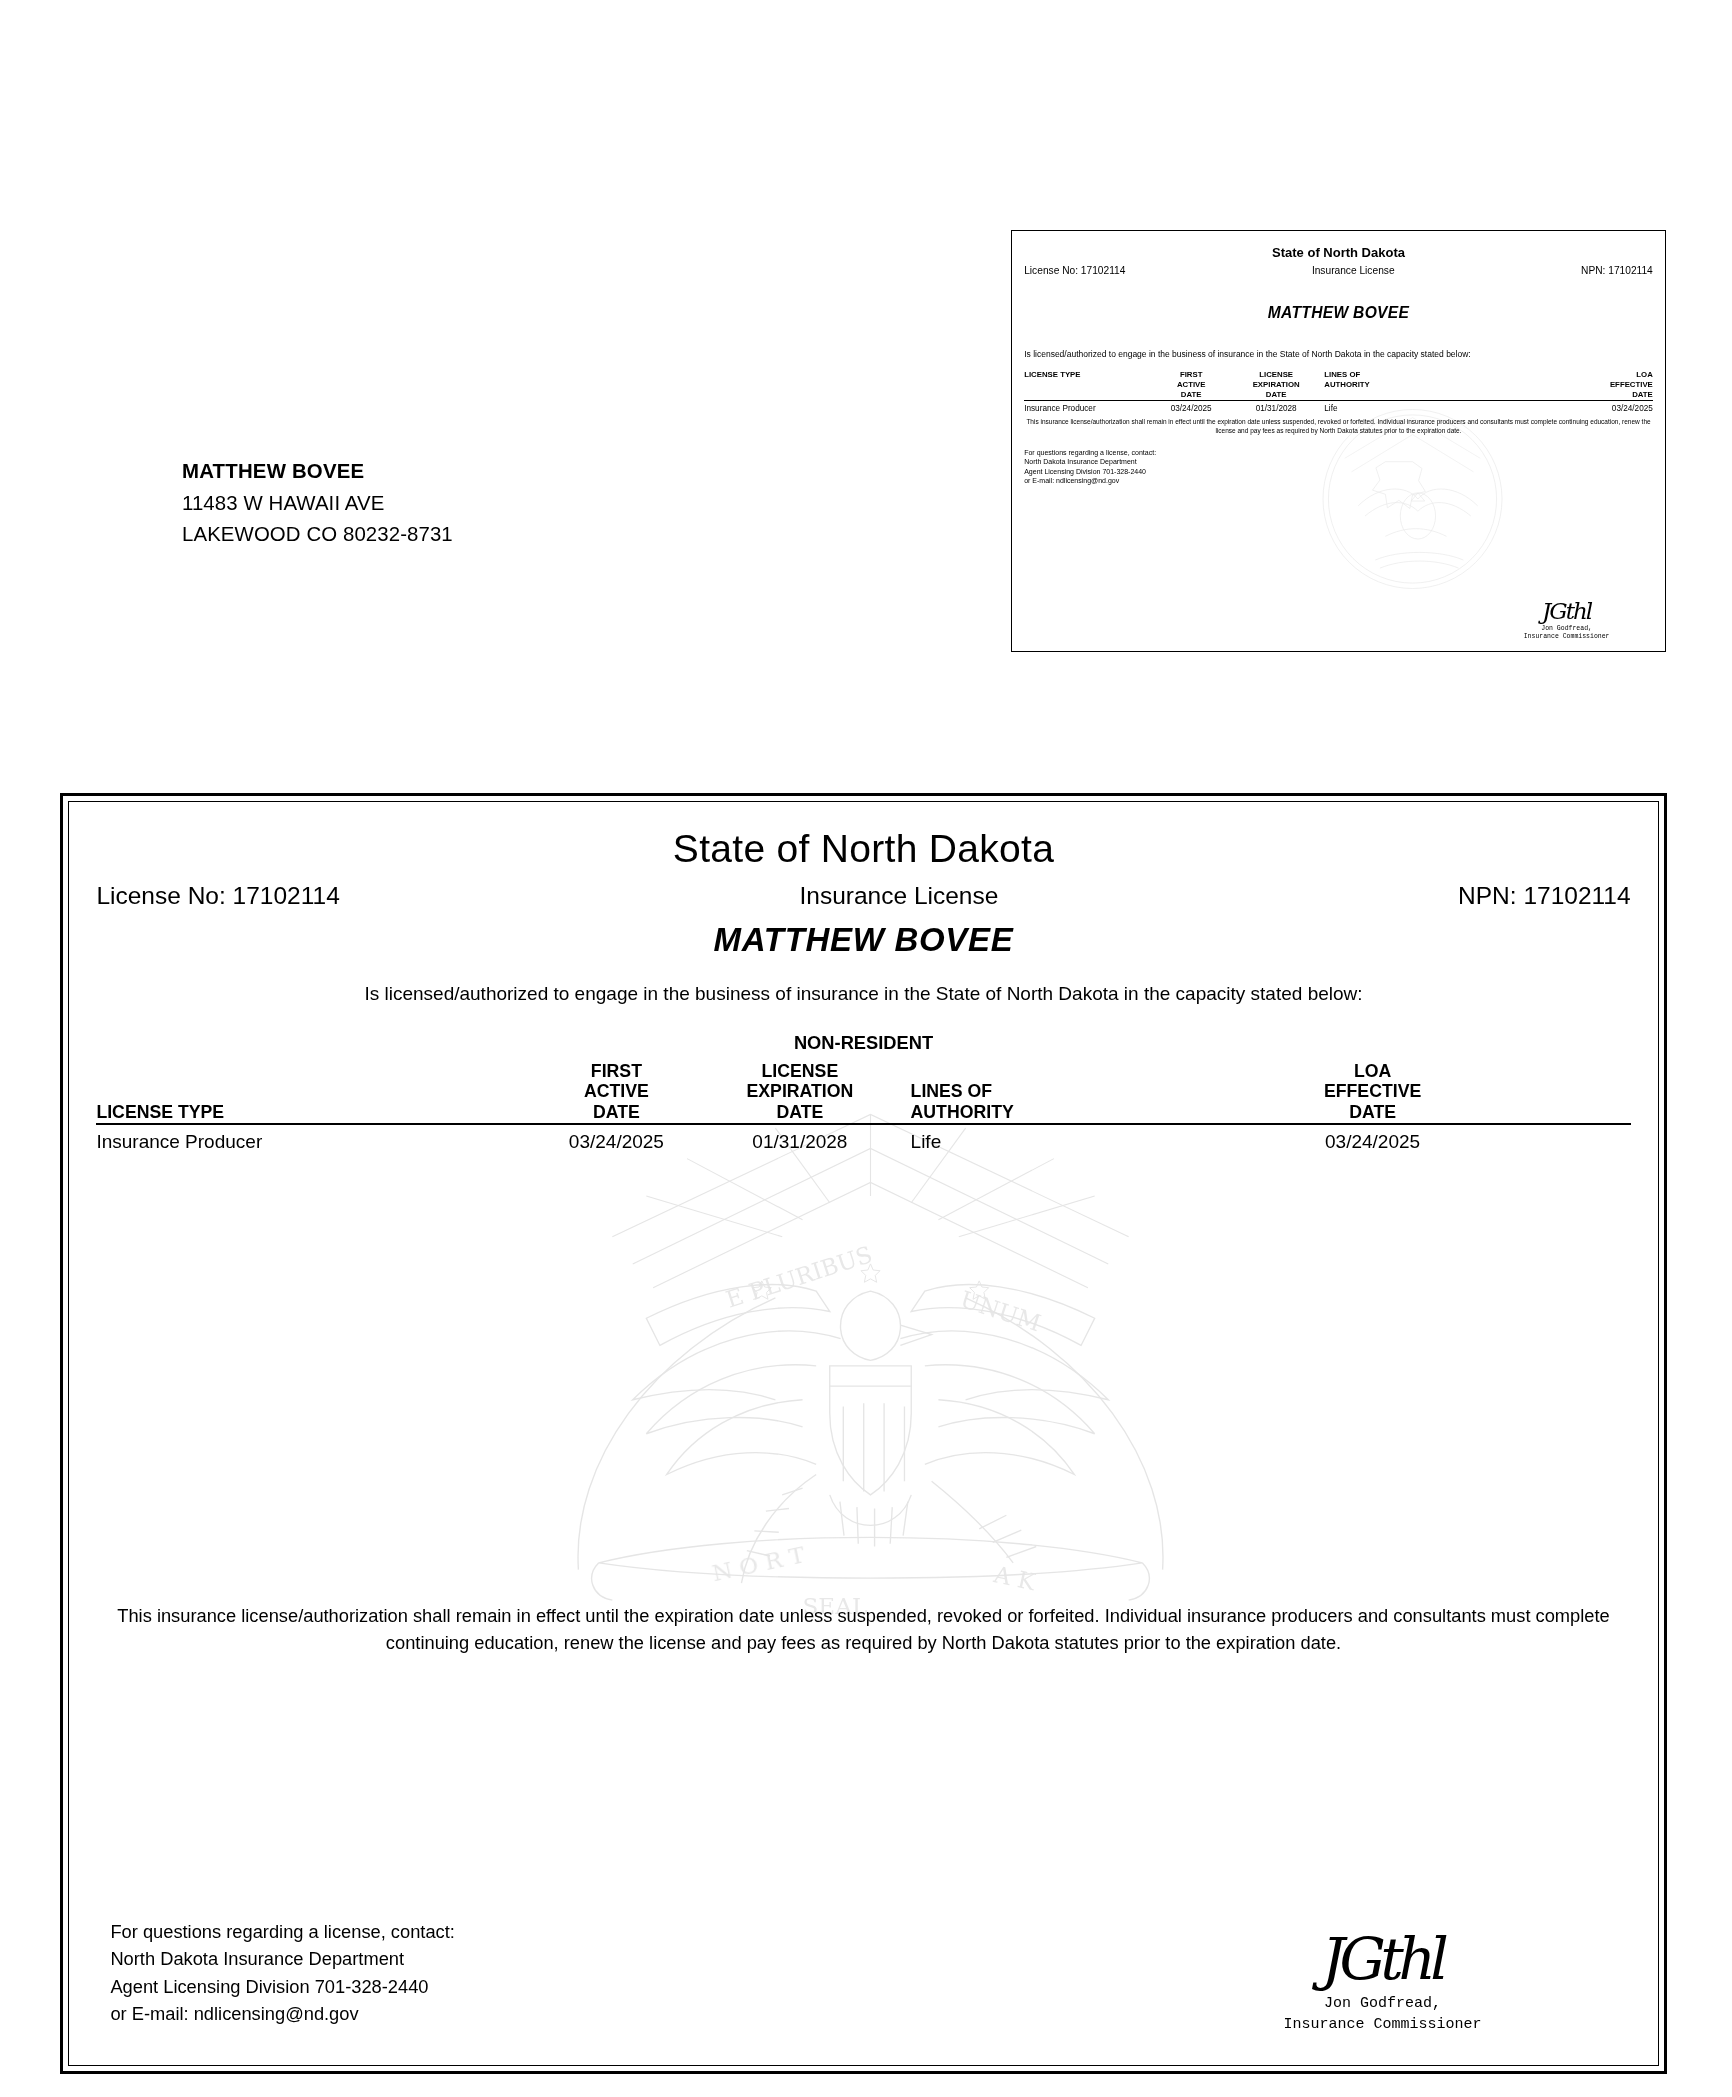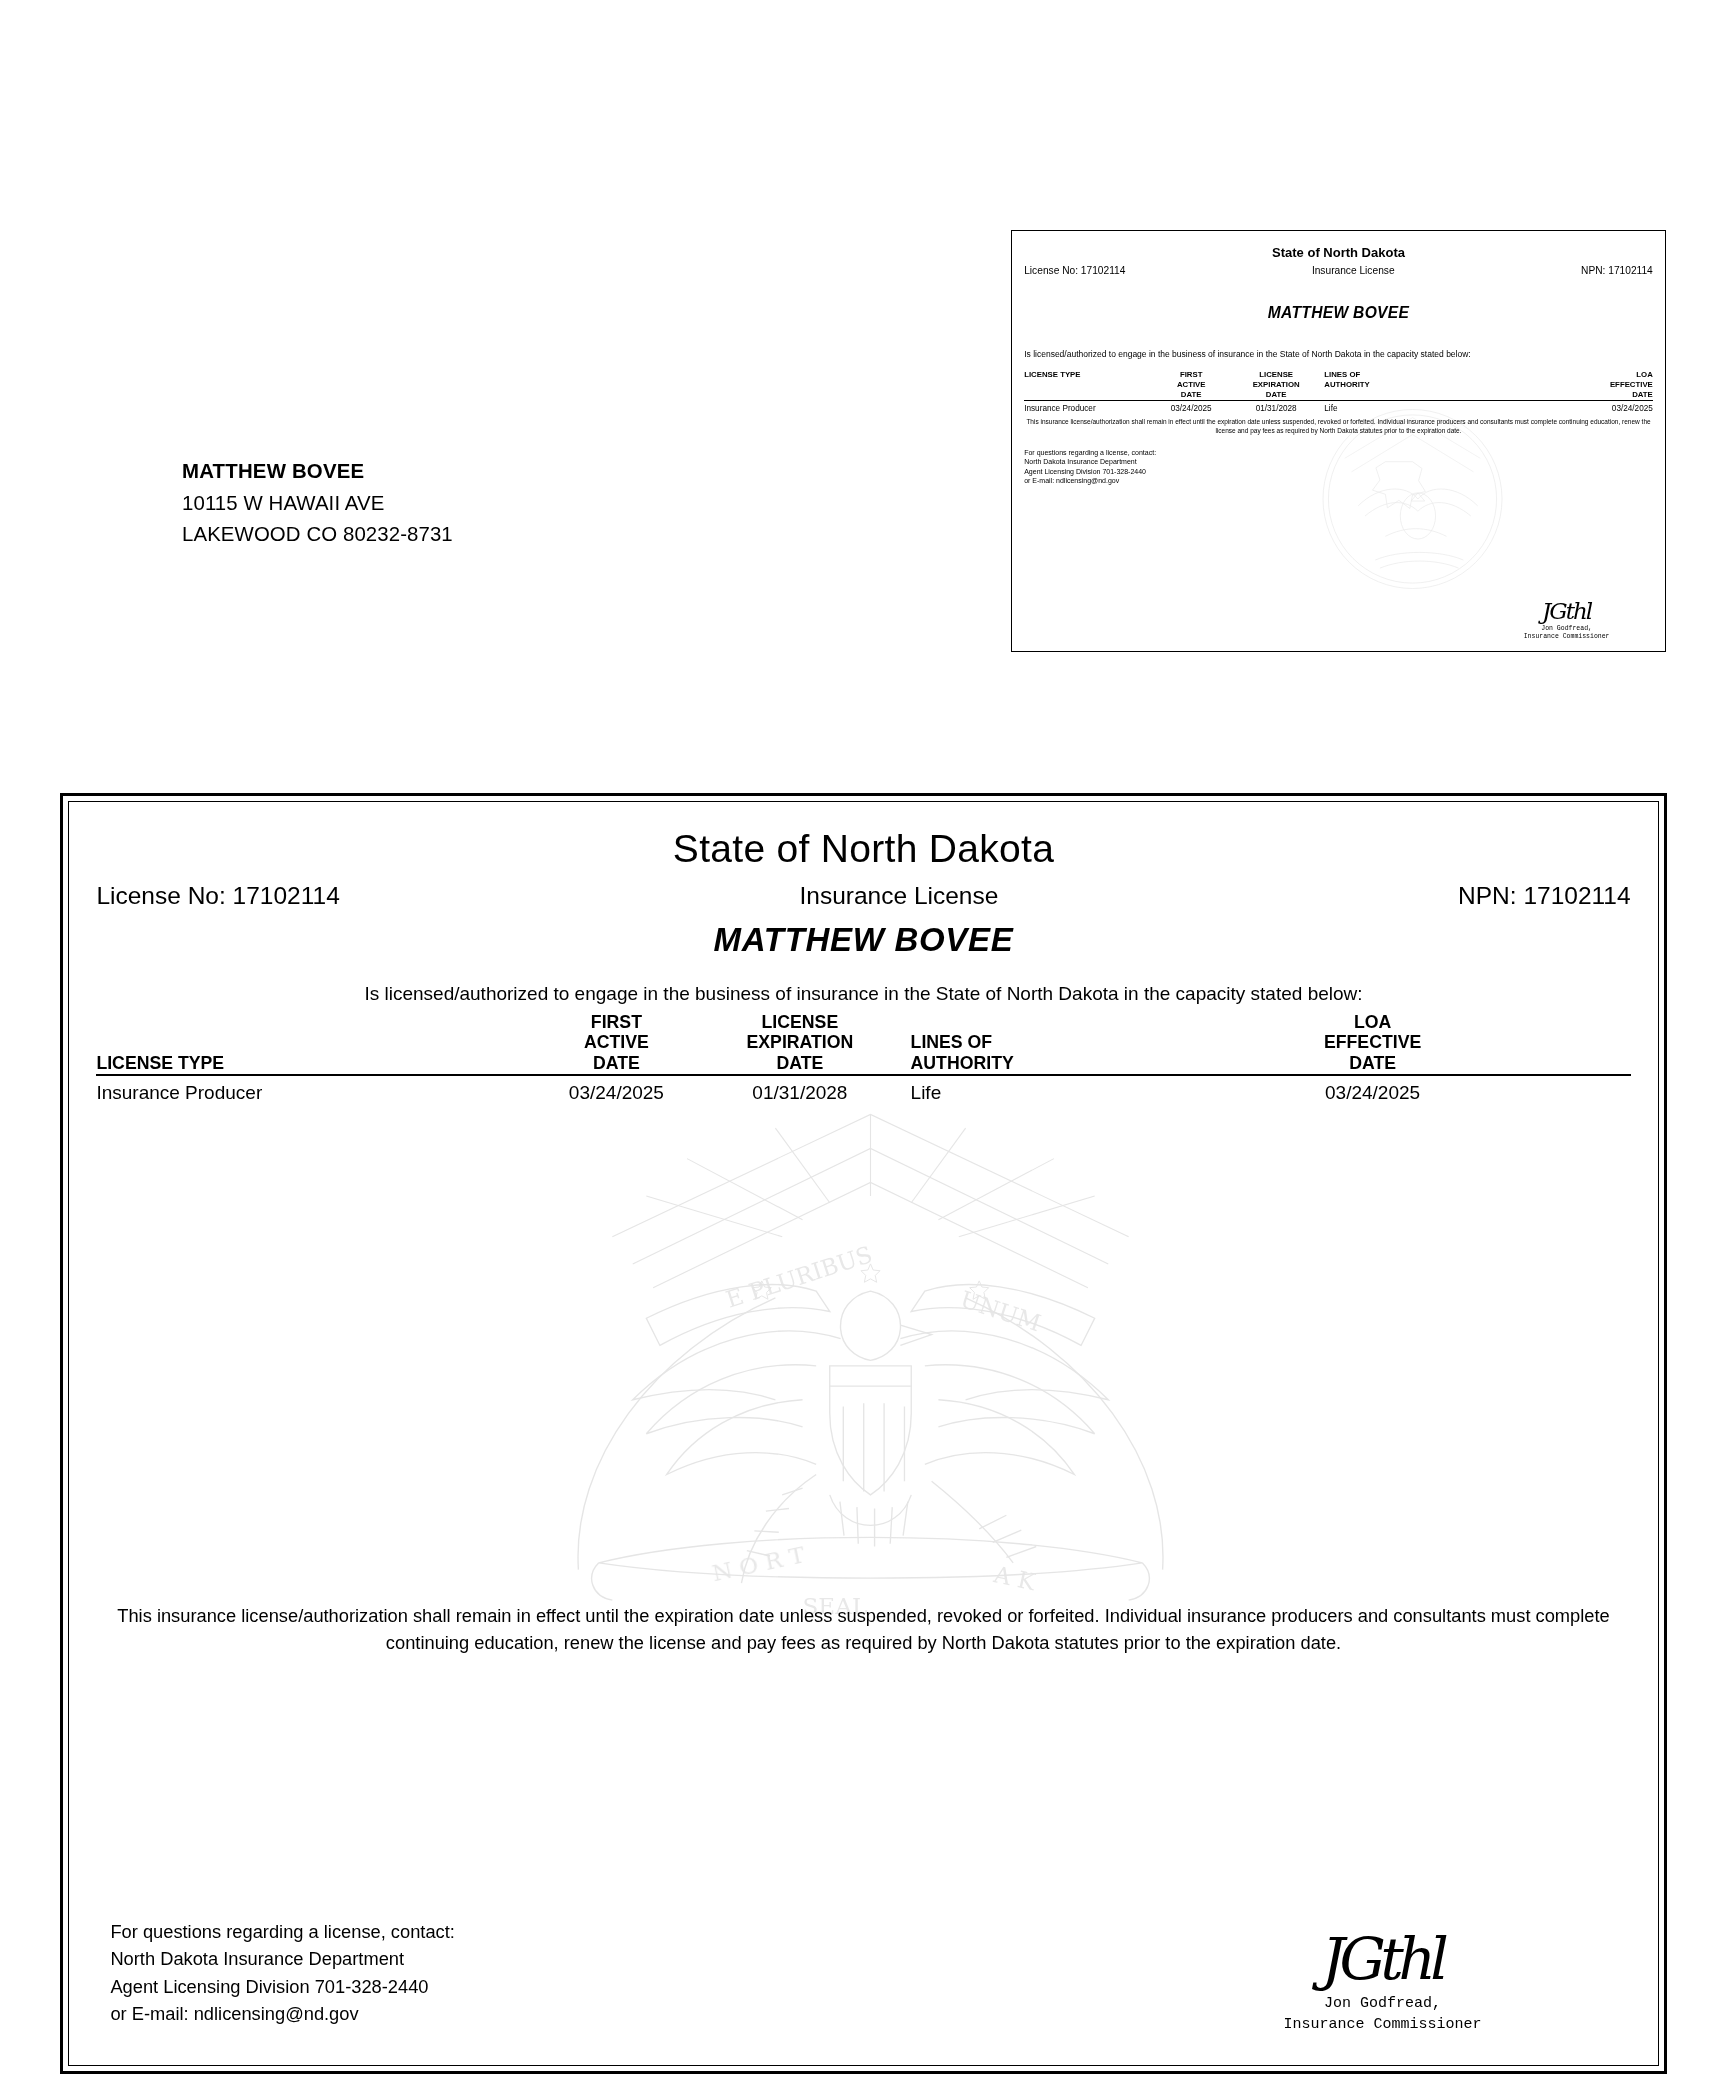--- a/index.html
+++ b/index.html
@@ -283,21 +283,21 @@
     font-size: 15px;
     line-height: 1.4;
     margin-top: 5.4px;
   }
 </style>
 </head>
 <body>
 
 <div class="address-block">
   <div class="name">MATTHEW BOVEE</div>
-  <div class="line">10115 W HAWAII AVE</div>
+  <div class="line">11483 W HAWAII AVE</div>
   <div class="line">LAKEWOOD CO 80232-8731</div>
 </div>
 
 <div class="mini-card">
 
   <svg class="mini-seal" viewBox="0 0 320 300">
     <g fill="none" stroke="#9a9a9a" stroke-width="1">
       <circle cx="160" cy="150" r="132"></circle>
       <circle cx="160" cy="150" r="124"></circle>
       <g stroke-width="0.8">
@@ -444,20 +444,21 @@
     <div class="cert-row1">
       <div>License No: 17102114</div>
       <div class="mid">Insurance License</div>
       <div>NPN: 17102114</div>
     </div>
 
     <div class="cert-name">MATTHEW BOVEE</div>
 
     <div class="cert-lead">Is licensed/authorized to engage in the business of insurance in the State of North Dakota in the capacity stated below:</div>
 
+    <div class="cert-resident">NON-RESIDENT</div>
 
     <div class="cert-table">
       <div class="cert-hdr">
         <div class="col-type">LICENSE TYPE</div>
         <div class="col-first">
           <div>FIRST</div>
           <div>ACTIVE</div>
           <div>DATE</div>
         </div>
         <div class="col-exp">

